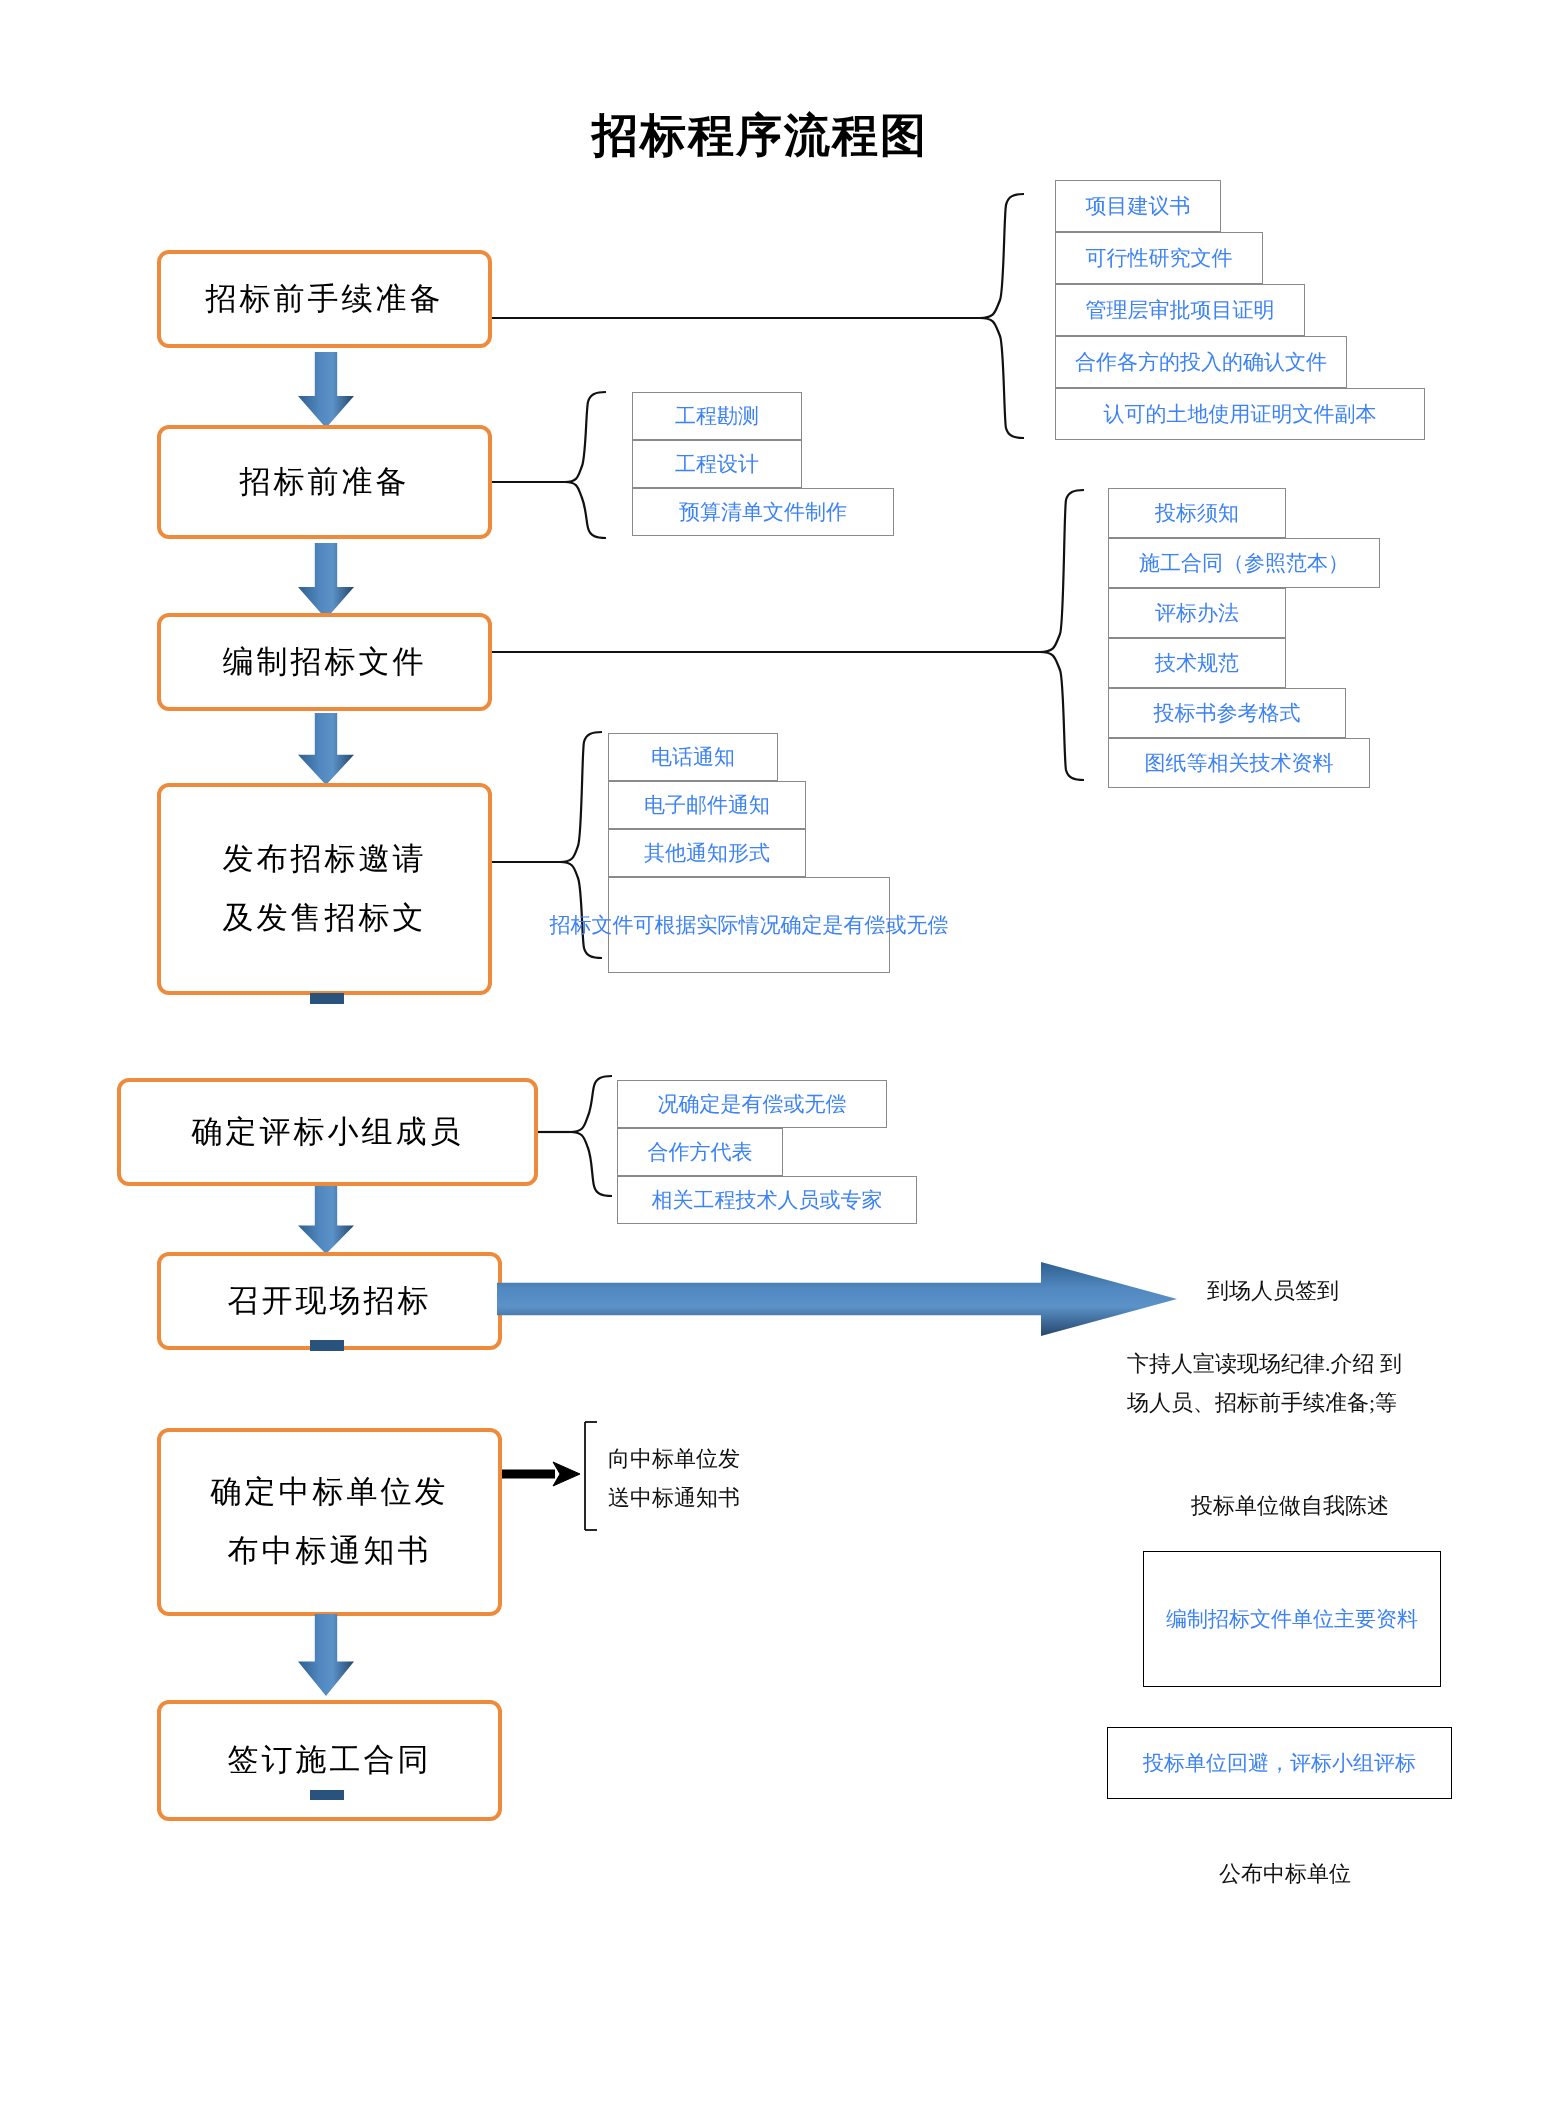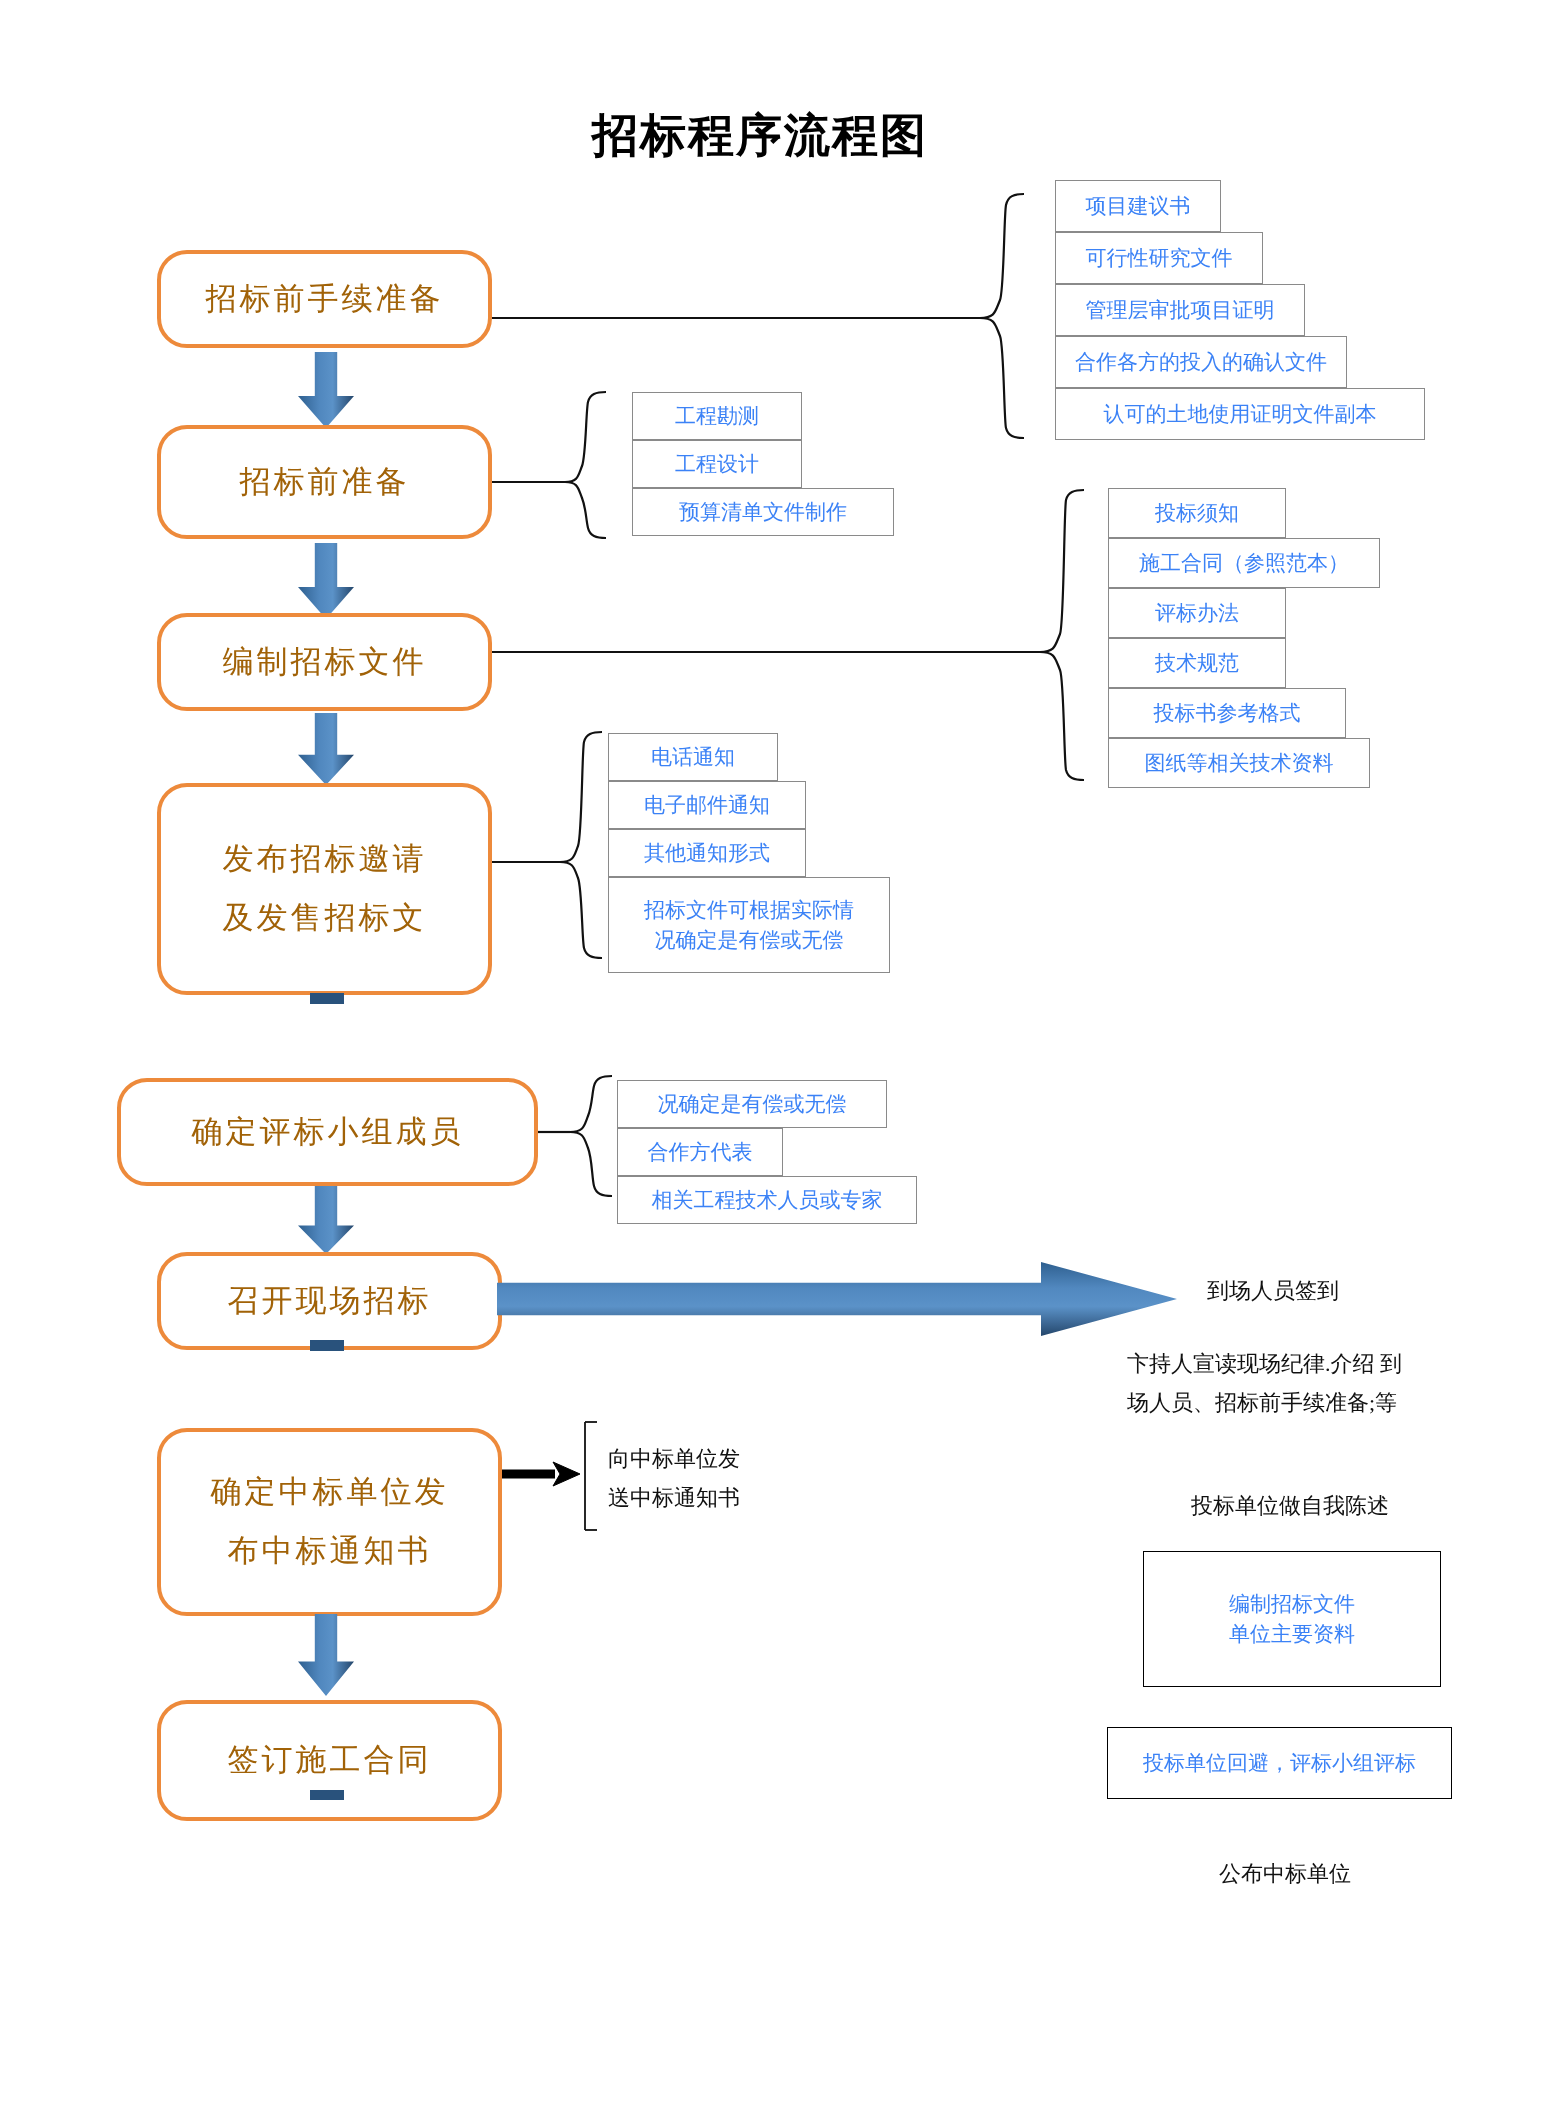--- a/index.html
+++ b/index.html
@@ -11,26 +11,26 @@
     position:absolute;left:520px;top:105px;width:480px;
     font-family:"Liberation Serif","DejaVu Serif",serif;
     font-size:46px;font-weight:700;color:#000;letter-spacing:2px;
     text-align:center;white-space:nowrap;
   }
 
   
   .pbox{
     position:absolute;
     border:4px solid #ED8A3B;
-    border-radius:30px;
+    border-radius:12px;
     background:#fff;
     box-sizing:border-box;
     display:flex;flex-direction:column;
     align-items:center;justify-content:center;
-    color:#a16207;
+    color:#000000;
     font-family:"Liberation Sans","DejaVu Sans",sans-serif;
     font-size:31px;
     font-weight:400;
     letter-spacing:3px;
     line-height:1.9;
     text-align:center;
     white-space:nowrap;
   }
   .pbox span{display:block;}
 
@@ -56,21 +56,21 @@
     background:#fff;
     box-sizing:border-box;
     display:flex;align-items:center;justify-content:center;
     color:#3b82f6;
     font-family:"Liberation Serif","DejaVu Serif",serif;
     font-size:21px;
     line-height:1.45;
     text-align:center;
     white-space:nowrap;
   }
-  .sbox.two{flex-direction:column;}
+  .sbox.two{flex-direction:row;}
   .sbox.dark{border:1px solid #000;}
 
   
   .lbl{
     position:absolute;
     color:#111;
     font-family:"Liberation Serif","DejaVu Serif",serif;
     font-size:22px;
     line-height:1.75;
   }

